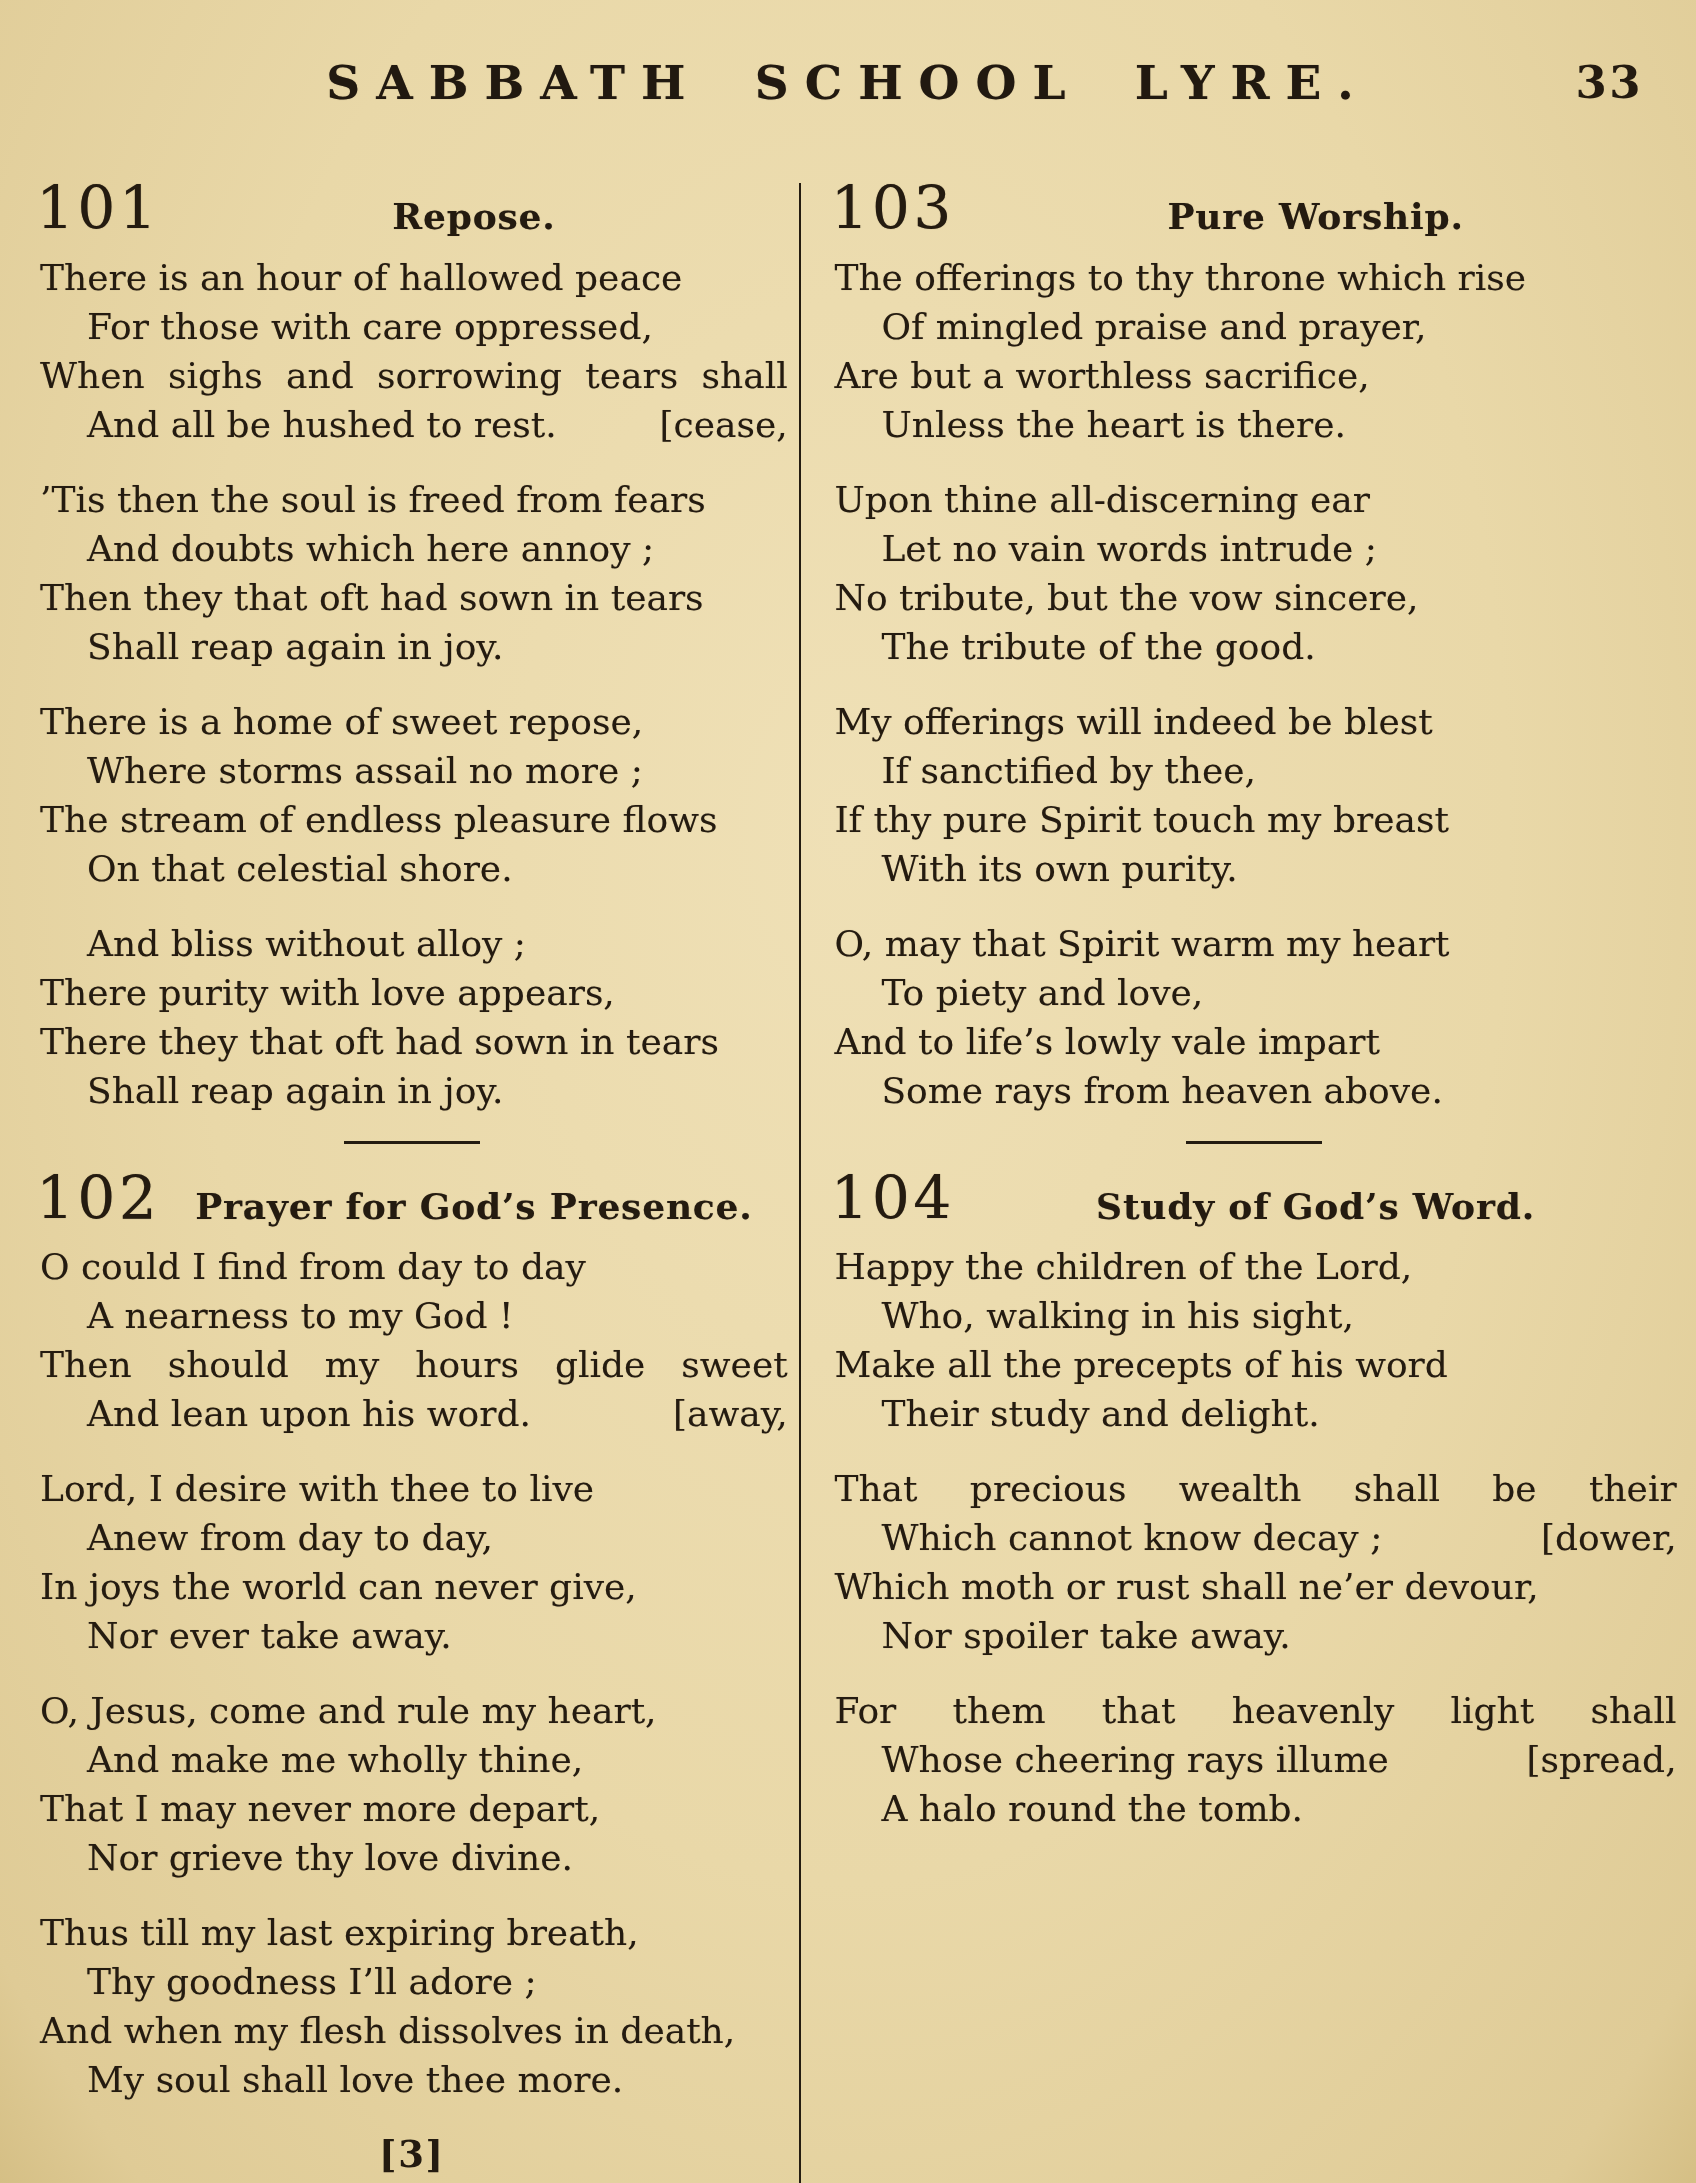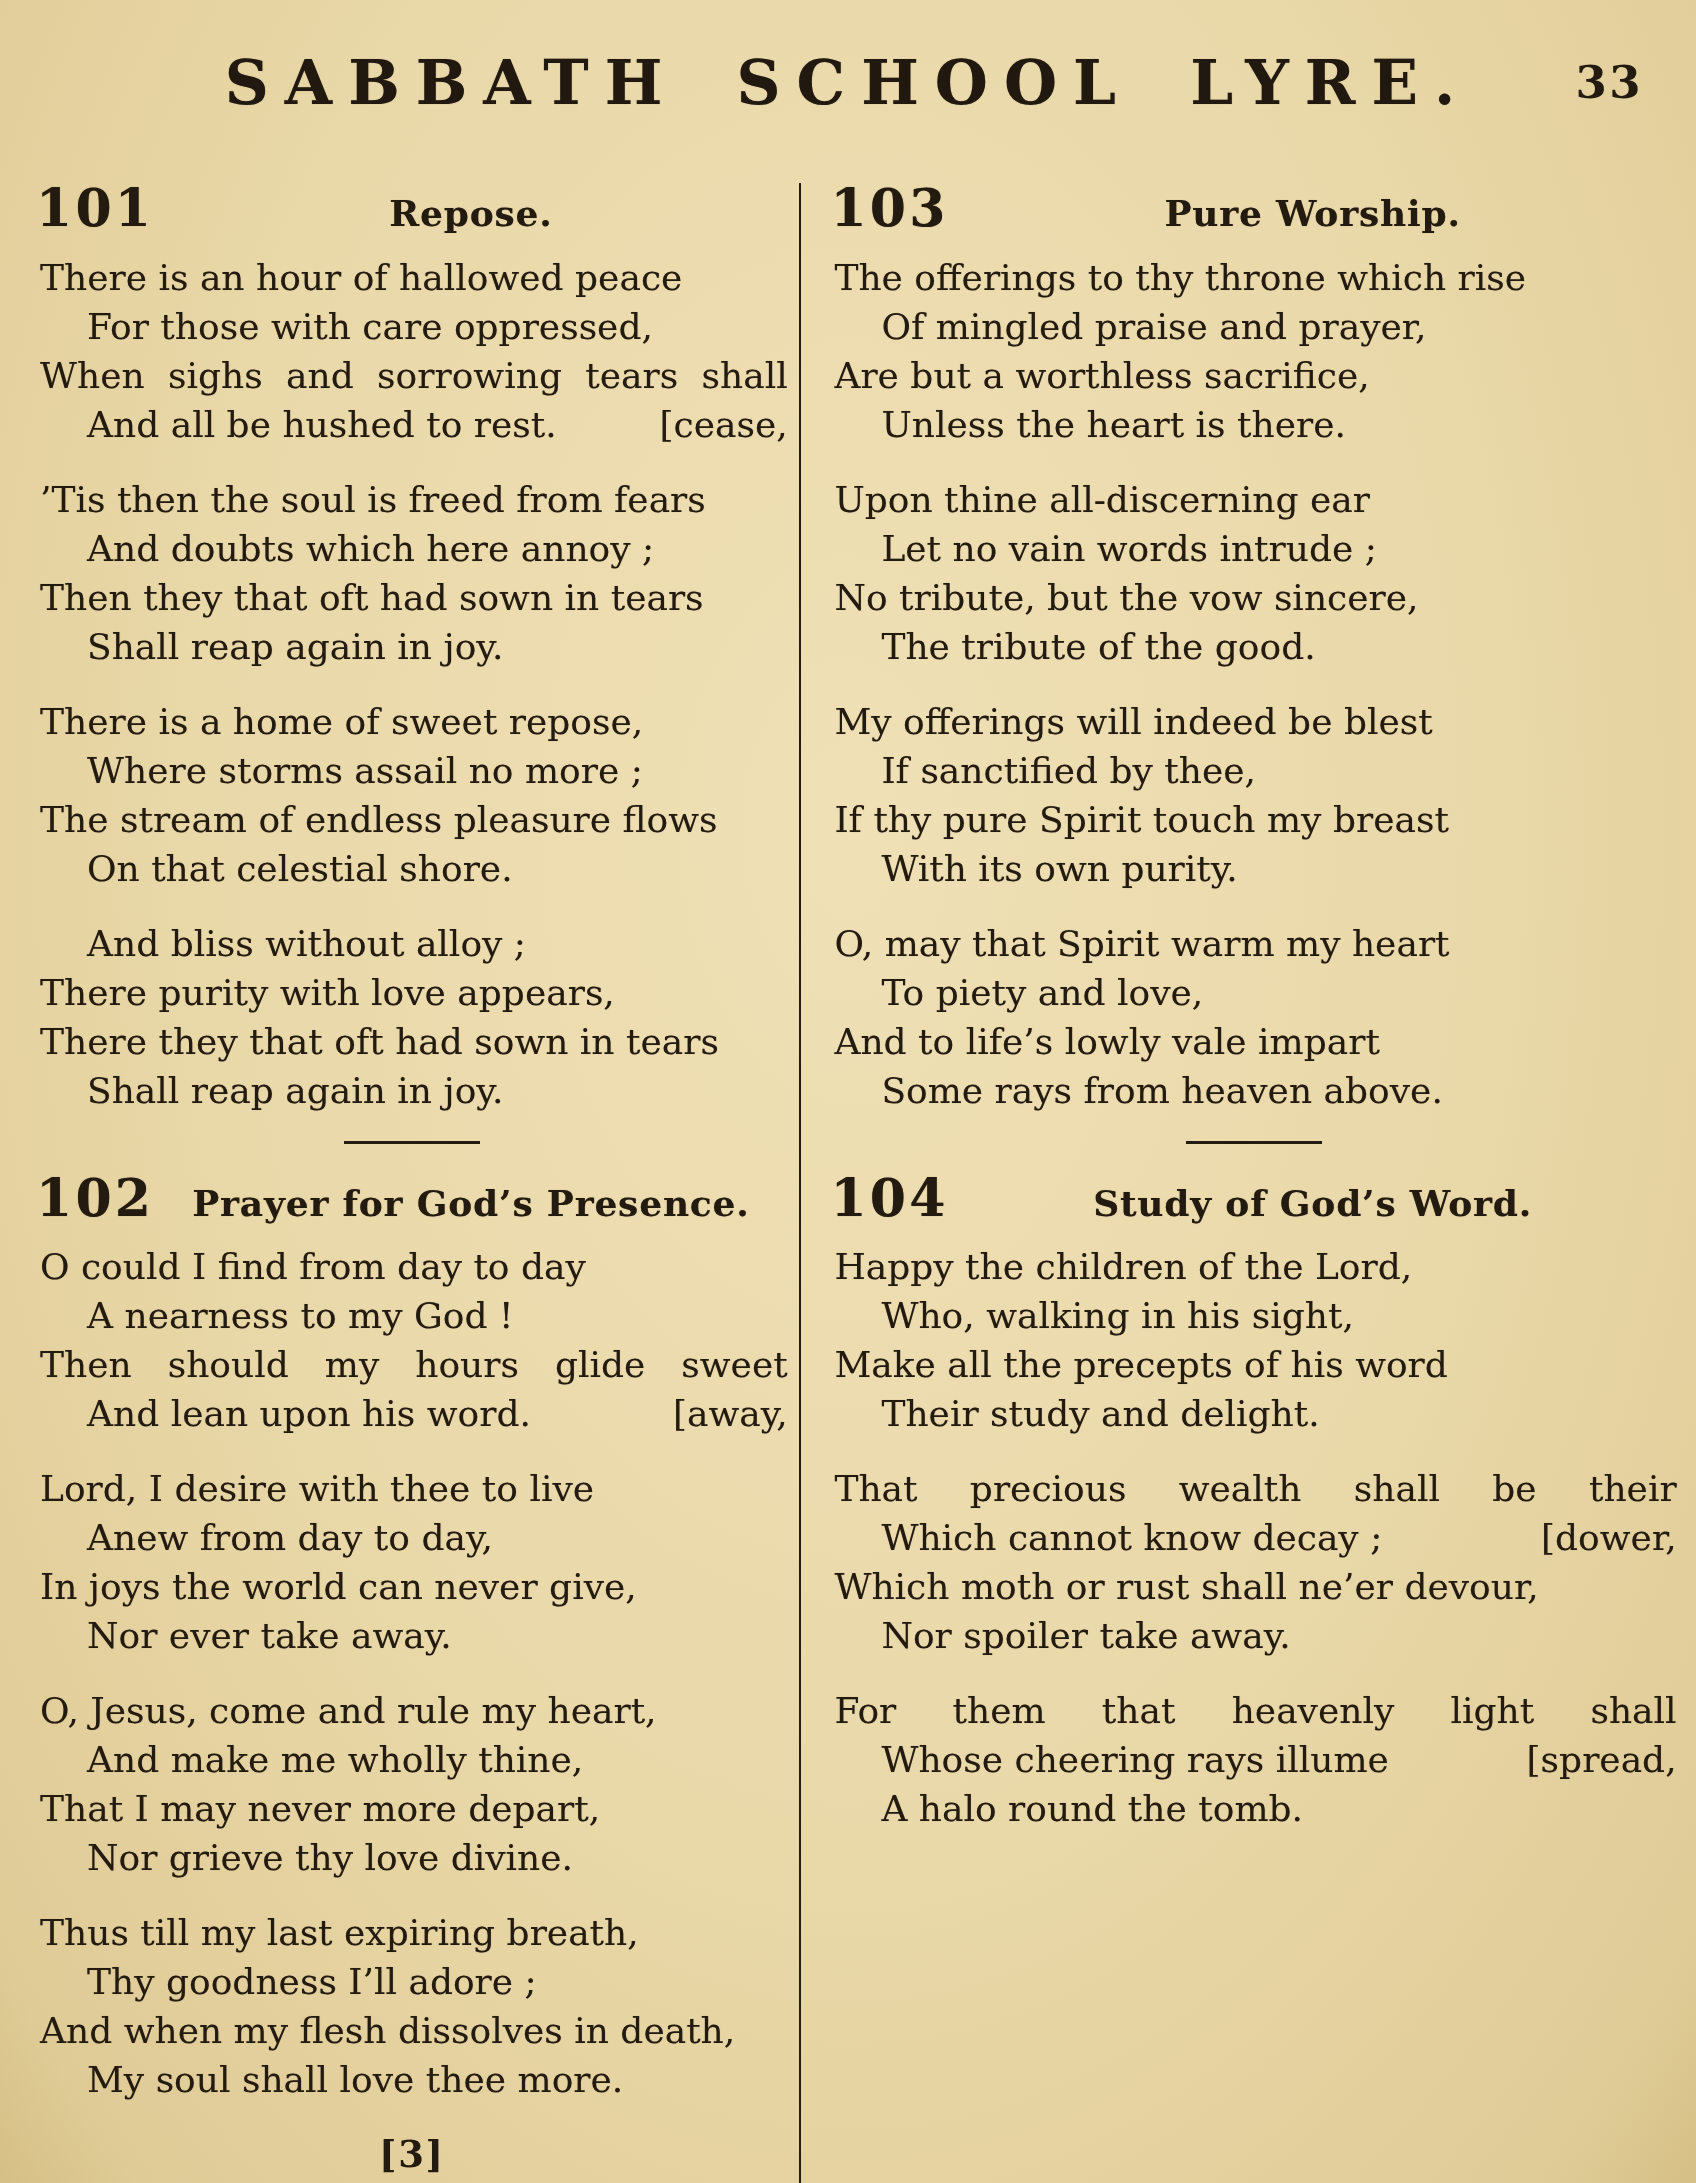--- a/index.html
+++ b/index.html
@@ -18,21 +18,21 @@
     overflow: hidden;
   }
   .page-header {
     position: relative;
     padding-top: 58px;
     height: 89px;
     flex: 0 0 auto;
   }
   .book-title {
     text-align: center;
-    font-size: 61px;
+    font-size: 47px;
     font-weight: 700;
     letter-spacing: 16px;
     word-spacing: 21px;
     color: #211910;
     text-shadow: 0 0 0.8px rgba(40,25,10,0.45);
   }
   .page-number {
     position: absolute;
     top: 58px;
     right: 53px;
@@ -56,22 +56,22 @@
   }
   .col-right { flex: 1; padding-left: 29px; }
 
   .hymn-header {
     display: flex;
     align-items: baseline;
     margin: 0 0 6.5px 0;
     height: 68px;
   }
   .hymn-number {
-    font-size: 52px;
-    font-weight: 700;
+    font-size: 60px;
+    font-weight: 400;
     letter-spacing: 3.2px;
     line-height: 60px;
     text-shadow: 0 0 0.8px rgba(40,25,10,0.5);
     text-align: center;
   }
   .hymn-title {
     flex: 1;
     text-align: center;
     font-size: 36px;
     font-weight: 700;

